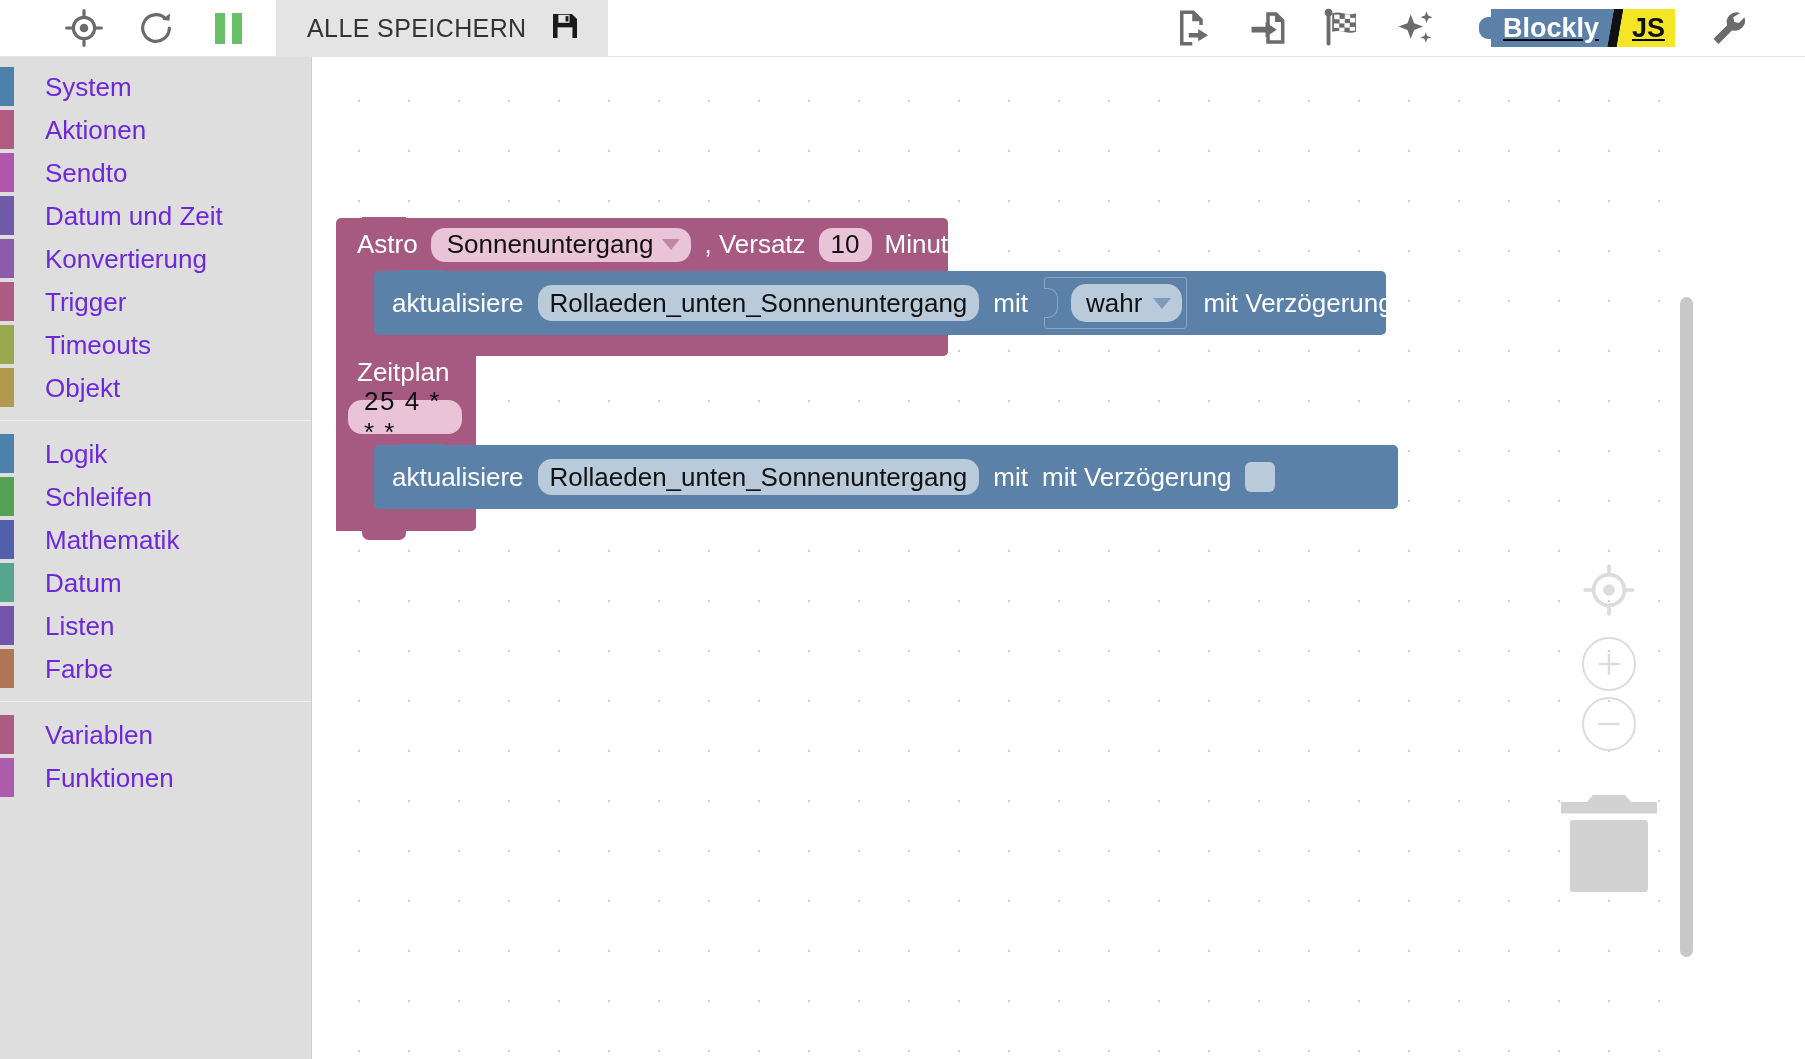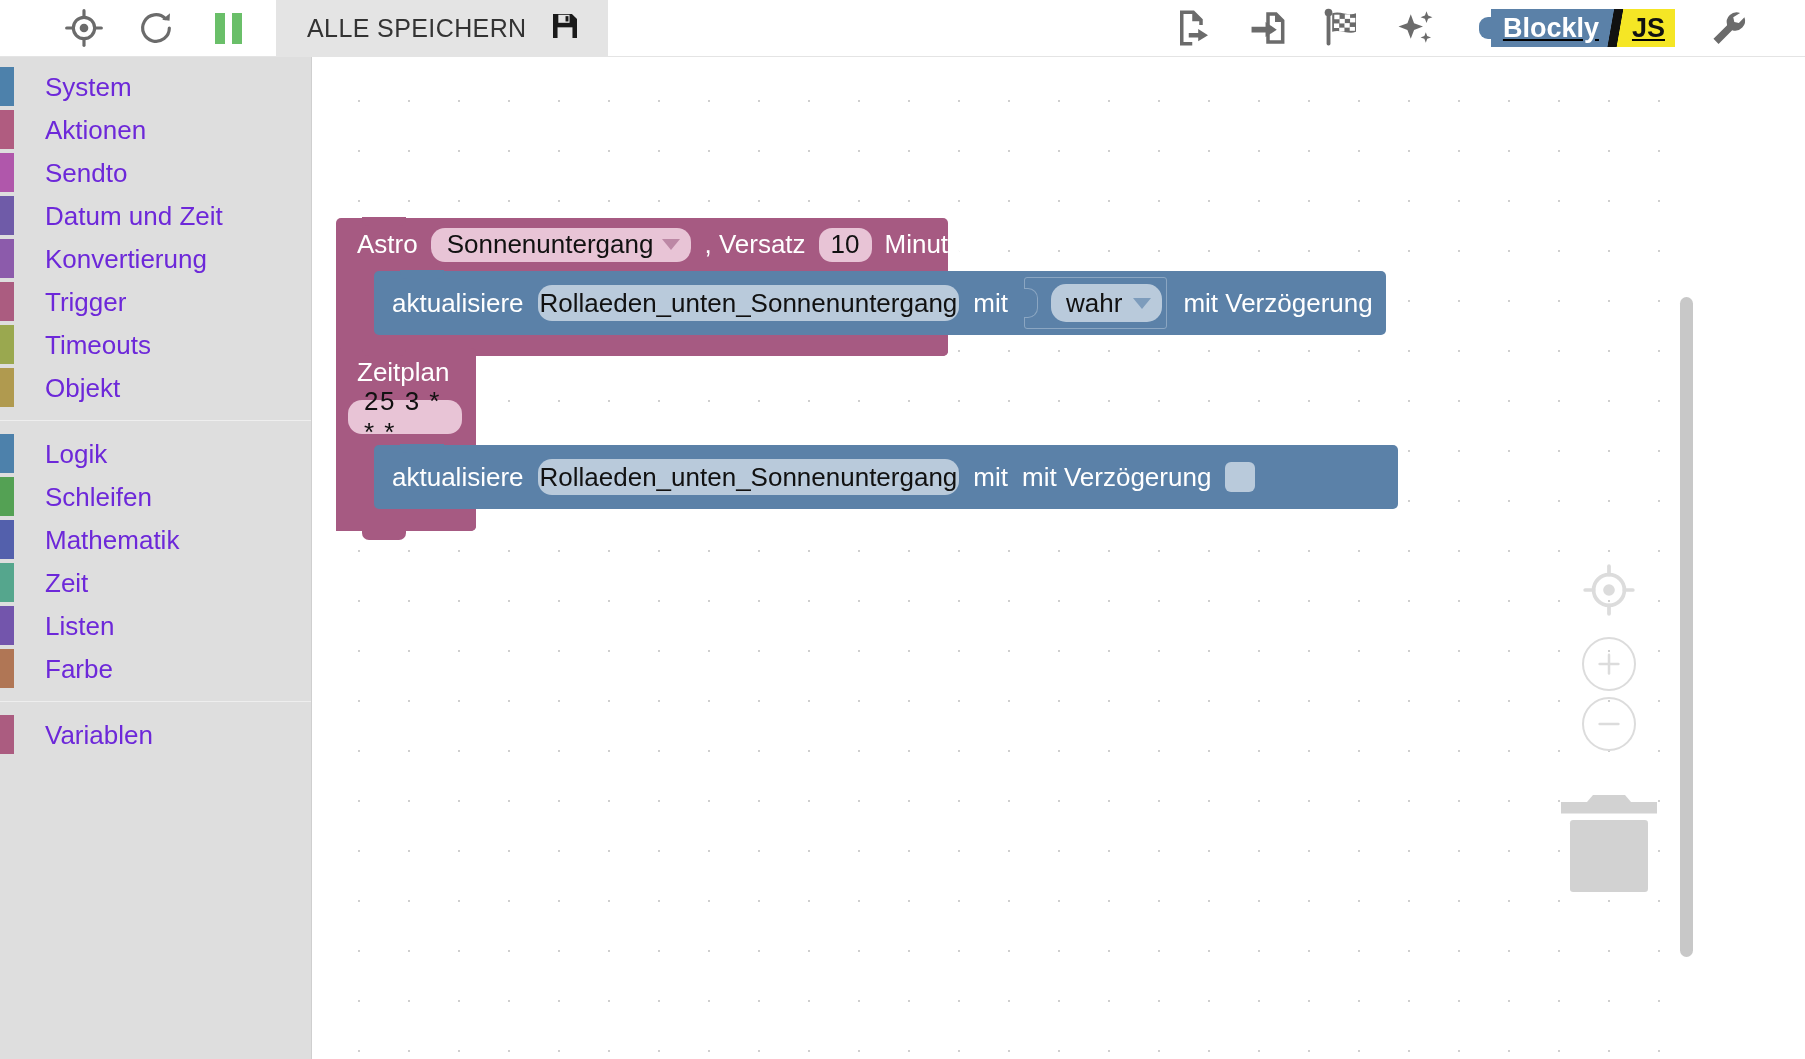--- a/index.html
+++ b/index.html
@@ -194,21 +194,21 @@
     padding: 0 16px 0 18px;
     gap: 14px;
     color: #ffffff; font-size: 26px;
     white-space: nowrap;
   }
   .field-blue {
     background: #b9cadb;
     border-radius: 14px;
     height: 36px;
     display: flex; align-items: center;
-    padding: 0 2px;
+    padding: 0 12px;
     color: #111; font-size: 26px;
     cursor: pointer;
   }
   .val-socket {
     position: relative;
     border: 1.5px solid #8ba6c2;
     border-radius: 3px;
     height: 52px;
     display: flex; align-items: center;
     padding: 0 4px 0 26px;
@@ -417,38 +417,42 @@
     <div class="cat">
       <span class="swatch" style="background:#54a154"></span>
       <span class="cat-label">Schleifen</span>
     </div>
     <div class="cat">
       <span class="swatch" style="background:#5360ac"></span>
       <span class="cat-label">Mathematik</span>
     </div>
     <div class="cat">
       <span class="swatch" style="background:#55a68d"></span>
-      <span class="cat-label">Zeit</span>
+      <span class="cat-label">Datum</span>
     </div>
     <div class="cat">
       <span class="swatch" style="background:#7355ac"></span>
       <span class="cat-label">Listen</span>
     </div>
     <div class="cat">
       <span class="swatch" style="background:#b07655"></span>
       <span class="cat-label">Farbe</span>
     </div>
   </div>
 
   <div class="cat-divider"></div>
 
   <div>
     <div class="cat">
       <span class="swatch" style="background:#ab5c80"></span>
       <span class="cat-label">Variablen</span>
+    </div>
+    <div class="cat">
+      <span class="swatch" style="background:#ab5cab"></span>
+      <span class="cat-label">Funktionen</span>
     </div>
   </div>
 
 </div>
 
 <div class="canvas">
 
   <div class="stack" style="left:24px; top:161px;">
     <div class="trigger" style="width:612px;">
       <span class="notch-top"></span>
@@ -495,21 +499,21 @@
 
   <div class="stack" style="left:24px; top:291px;">
     <div class="trigger" style="width:140px;">
       <span class="notch-top"></span>
 
       <div class="trigger-head" style="height:48px;">
         <span class="trigger-label">Zeitplan</span>
       </div>
 
       <div style="padding:0 14px 11px 12px;">
-        <span class="field-pink" style="display:inline-flex; letter-spacing:1.5px;">25 3 * * *</span>
+        <span class="field-pink" style="display:inline-flex; letter-spacing:1.5px;">25 4 * * *</span>
       </div>
 
       <div class="c-body">
         <div class="c-spine"></div>
         <div class="c-inner">
 
           <div class="blue-block" style="width:1024px;">
             <span class="notch-top blue"></span>
             <span>aktualisiere</span>
             <span class="field-blue">Rollaeden_unten_Sonnenuntergang</span>

